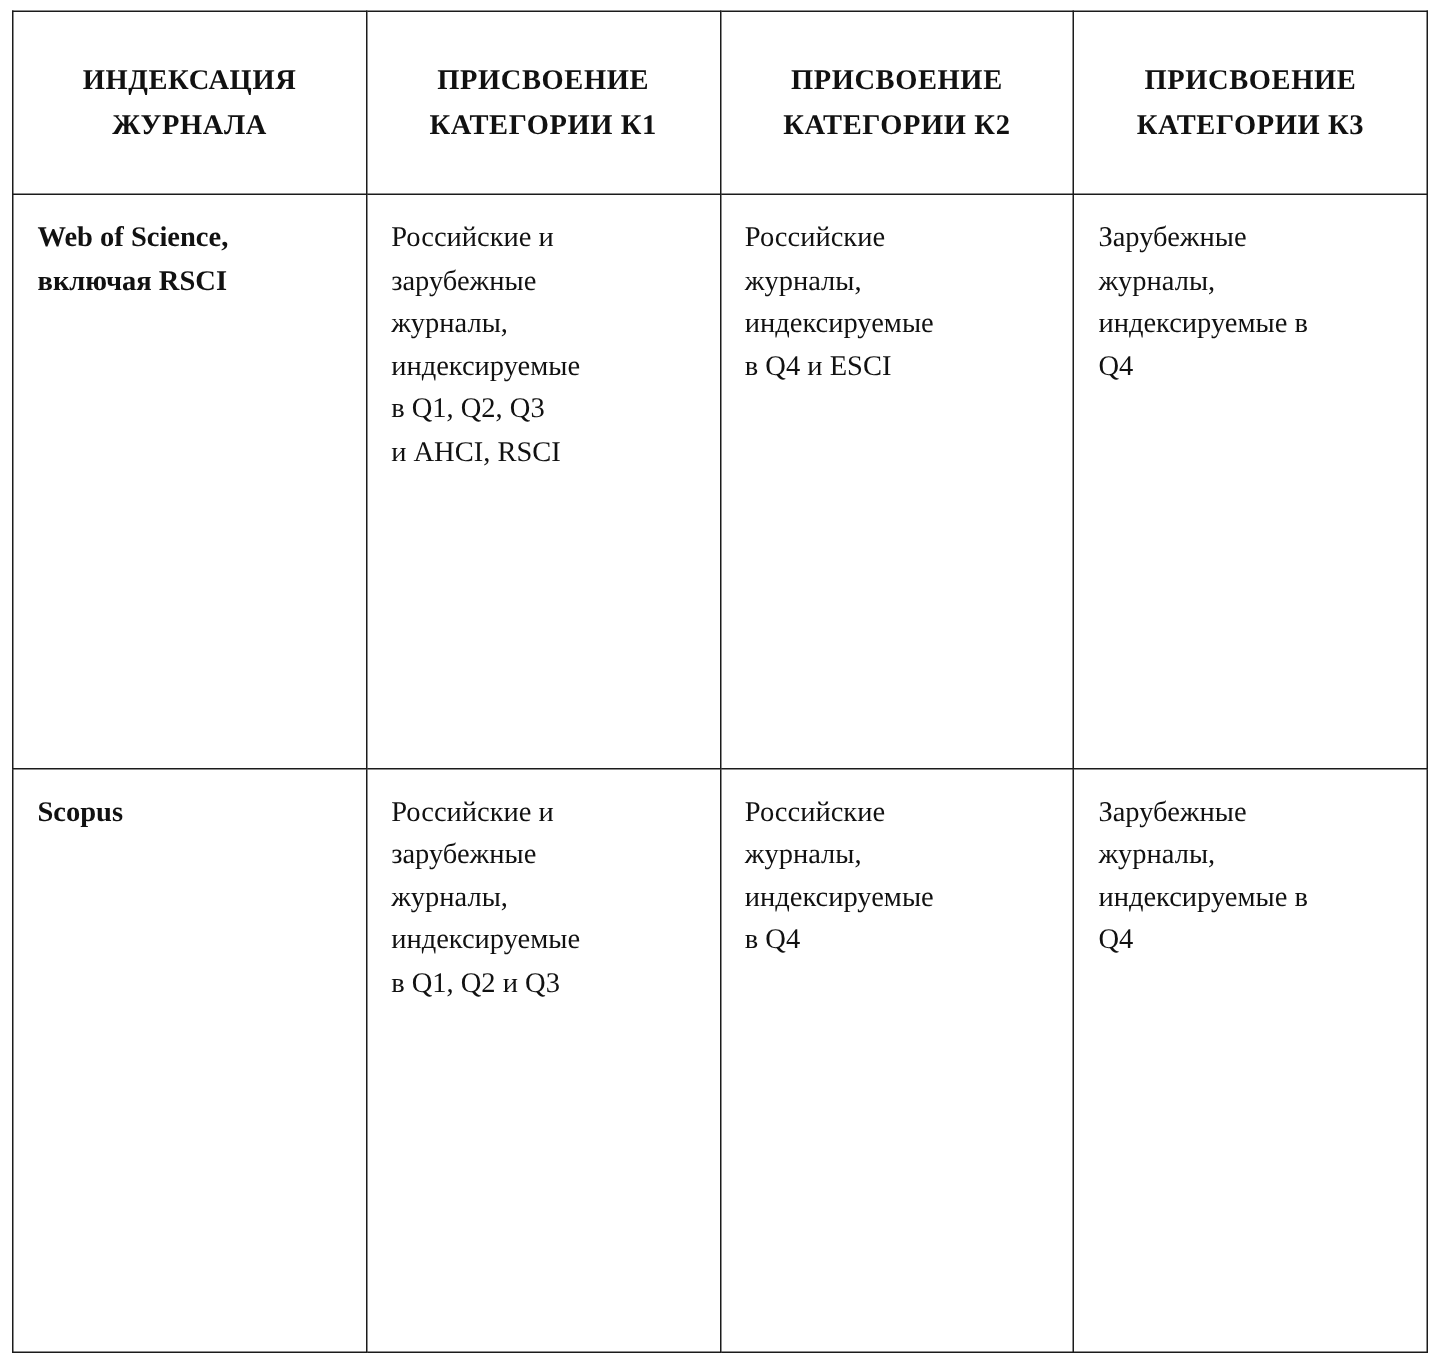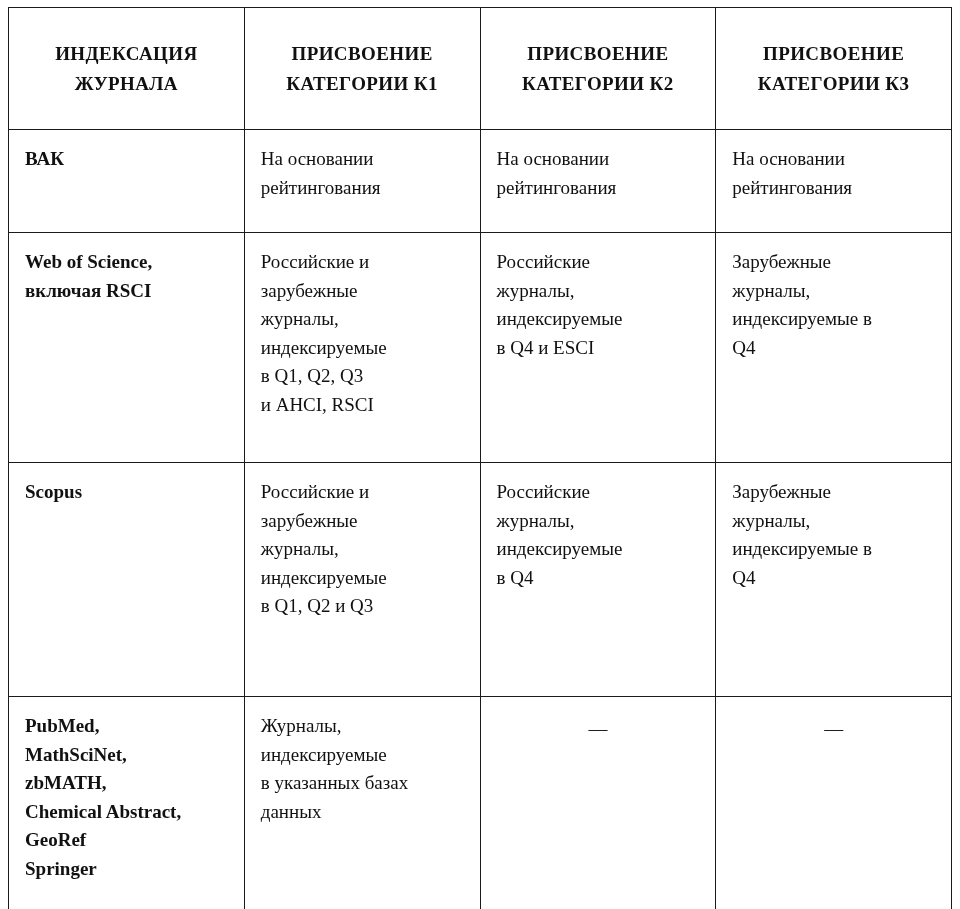--- a/index.html
+++ b/index.html
@@ -80,29 +80,20 @@
 ЖУРНАЛА</th>
         <th>ПРИСВОЕНИЕ
 КАТЕГОРИИ К1</th>
         <th>ПРИСВОЕНИЕ
 КАТЕГОРИИ К2</th>
         <th>ПРИСВОЕНИЕ
 КАТЕГОРИИ К3</th>
       </tr>
     </thead>
     <tbody>
-      <tr class="row-0">
-        <td class="row-label">ВАК</td>
-        <td>На основании
-рейтингования</td>
-        <td>На основании
-рейтингования</td>
-        <td>На основании
-рейтингования</td>
-      </tr>
       <tr class="row-1">
         <td class="row-label">Web of Science,
 включая RSCI</td>
         <td>Российские и
 зарубежные
 журналы,
 индексируемые
 в Q1, Q2, Q3
 и AHCI, RSCI</td>
         <td>Российские
@@ -123,29 +114,15 @@
 в Q1, Q2 и Q3</td>
         <td>Российские
 журналы,
 индексируемые
 в Q4</td>
         <td>Зарубежные
 журналы,
 индексируемые в
 Q4</td>
       </tr>
-      <tr class="row-3">
-        <td class="row-label">PubMed,
-MathSciNet,
-zbMATH,
-Chemical Abstract,
-GeoRef
-Springer</td>
-        <td>Журналы,
-индексируемые
-в указанных базах
-данных</td>
-        <td class="dash-cell">—</td>
-        <td class="dash-cell">—</td>
-      </tr>
     </tbody>
   </table>
 </div>
 
 </body></html>

